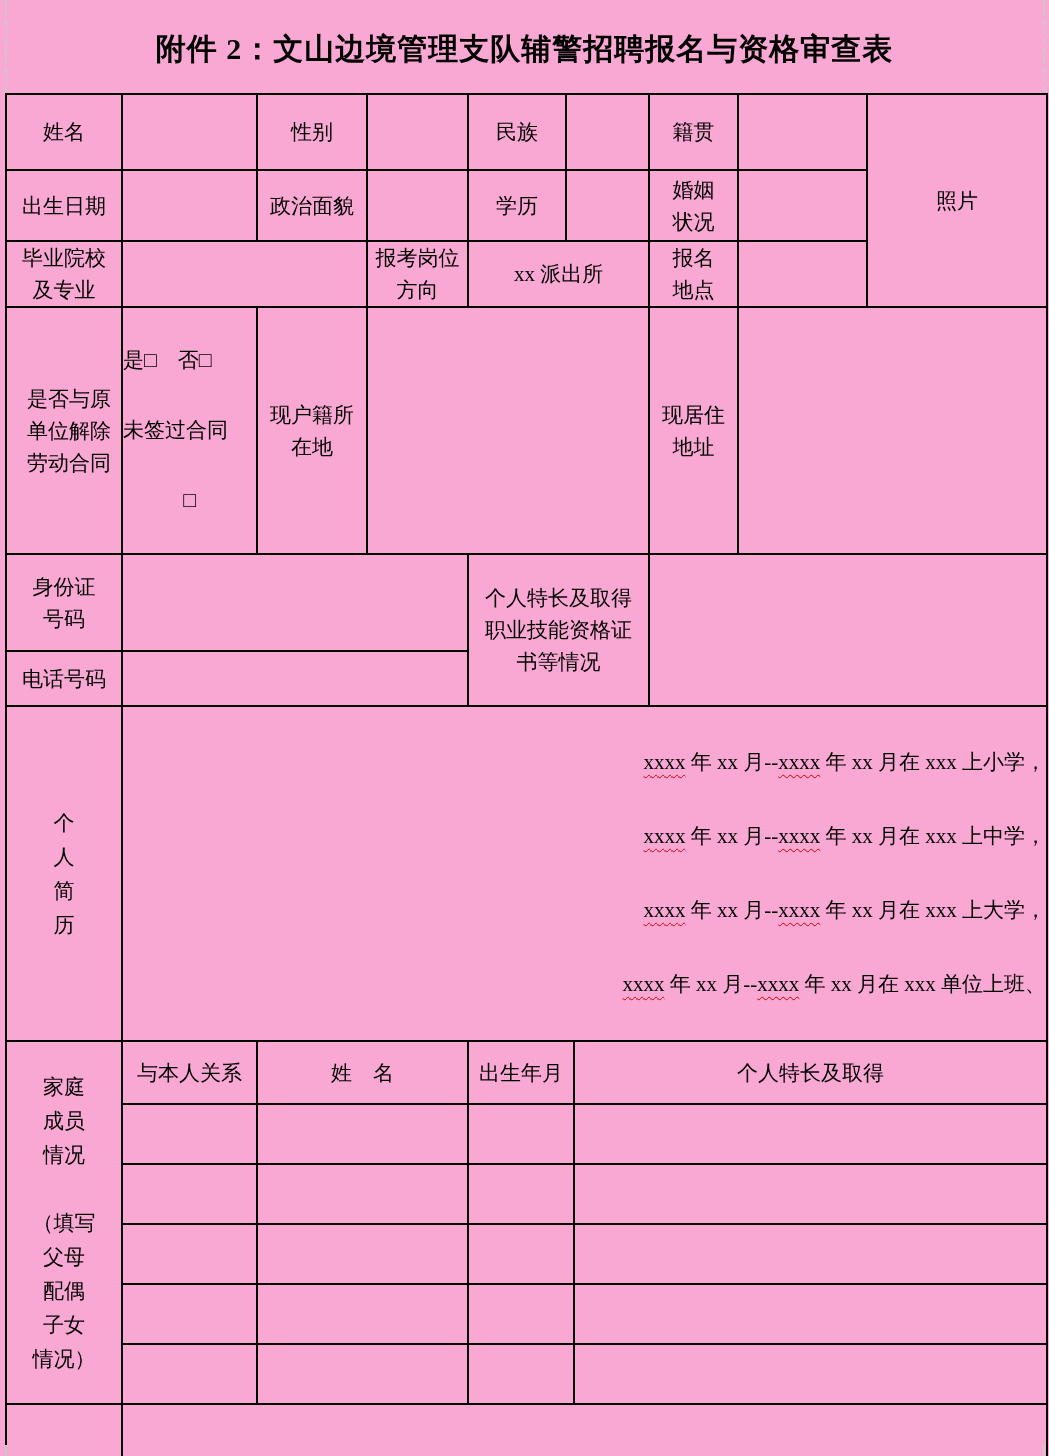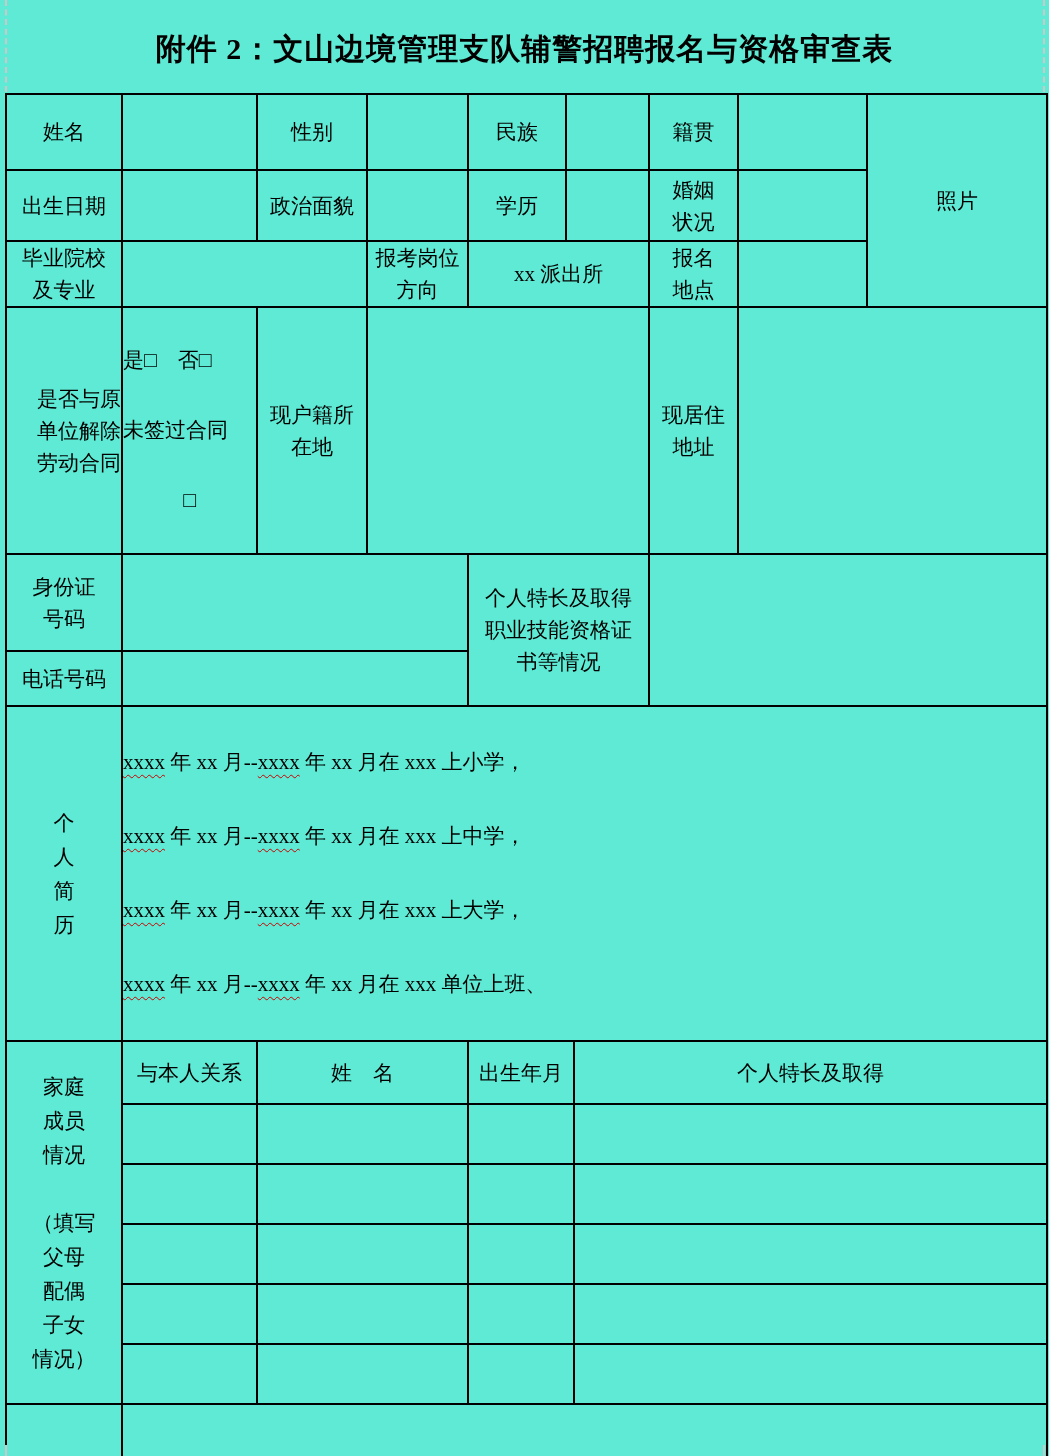--- a/index.html
+++ b/index.html
@@ -1,41 +1,41 @@
 <!DOCTYPE html>
 <html lang="zh"><head>
 <meta charset="utf-8">
 <style>
   html,body { margin:0; padding:0; background:#ffffff; }
   body { width:1049px; height:1456px; color:#000;
          font-family:"Liberation Serif","DejaVu Serif",serif; }
-  .page { position:relative; width:1049px; height:1456px; overflow:hidden; background:#5eead4; }
+  .page { position:relative; width:1049px; height:1456px; overflow:hidden; background:#f9a8d4; }
 
   
   .dash { position:absolute; width:0; border-left:2px dashed #c9c9c9; }
   .dash.lt { left:5px; top:0; height:92px; }
   .dash.rt { left:1043px; top:0; height:92px; }
   .dash.lb { left:5px; top:1445px; height:11px; }
   .dash.rb { left:1043px; top:1445px; height:11px; }
 
   .title { margin:0; height:93px; line-height:97px; text-align:center;
            font-size:30px; font-weight:bold; letter-spacing:1px; white-space:nowrap; }
 
   table.form { border-collapse:collapse; table-layout:fixed;
                width:1041px; margin-left:5px; }
   td { border:2px solid #000; padding:0; text-align:center; vertical-align:middle;
        font-size:21px; line-height:32px; white-space:pre-line; overflow:hidden; }
 
-  td.left { text-align:right; padding-left:10px;border-radius:13px; }
+  td.left { text-align:center; padding-left:10px;border-radius:13px; }
   td.chk  { text-align:left; vertical-align:middle; line-height:35px; }
   td.chk .c3 { text-align:center; }
   td.vlabel { line-height:34px; }
   td.flabel { line-height:34px; }
 
-  td.resume { text-align:left; vertical-align:middle; padding-left:0; line-height:37px; }
+  td.resume { text-align:right; vertical-align:middle; padding-left:8px; line-height:37px; }
   .squig { text-decoration:underline; text-decoration-style:wavy;
            text-decoration-color:#cc0000; text-decoration-thickness:1px;
            text-underline-offset:5px; }
 
   td.decl { text-align:left; vertical-align:top; padding:8px 12px 0 10px; }
 </style>
 </head>
 <body>
 
 <div class="page">

